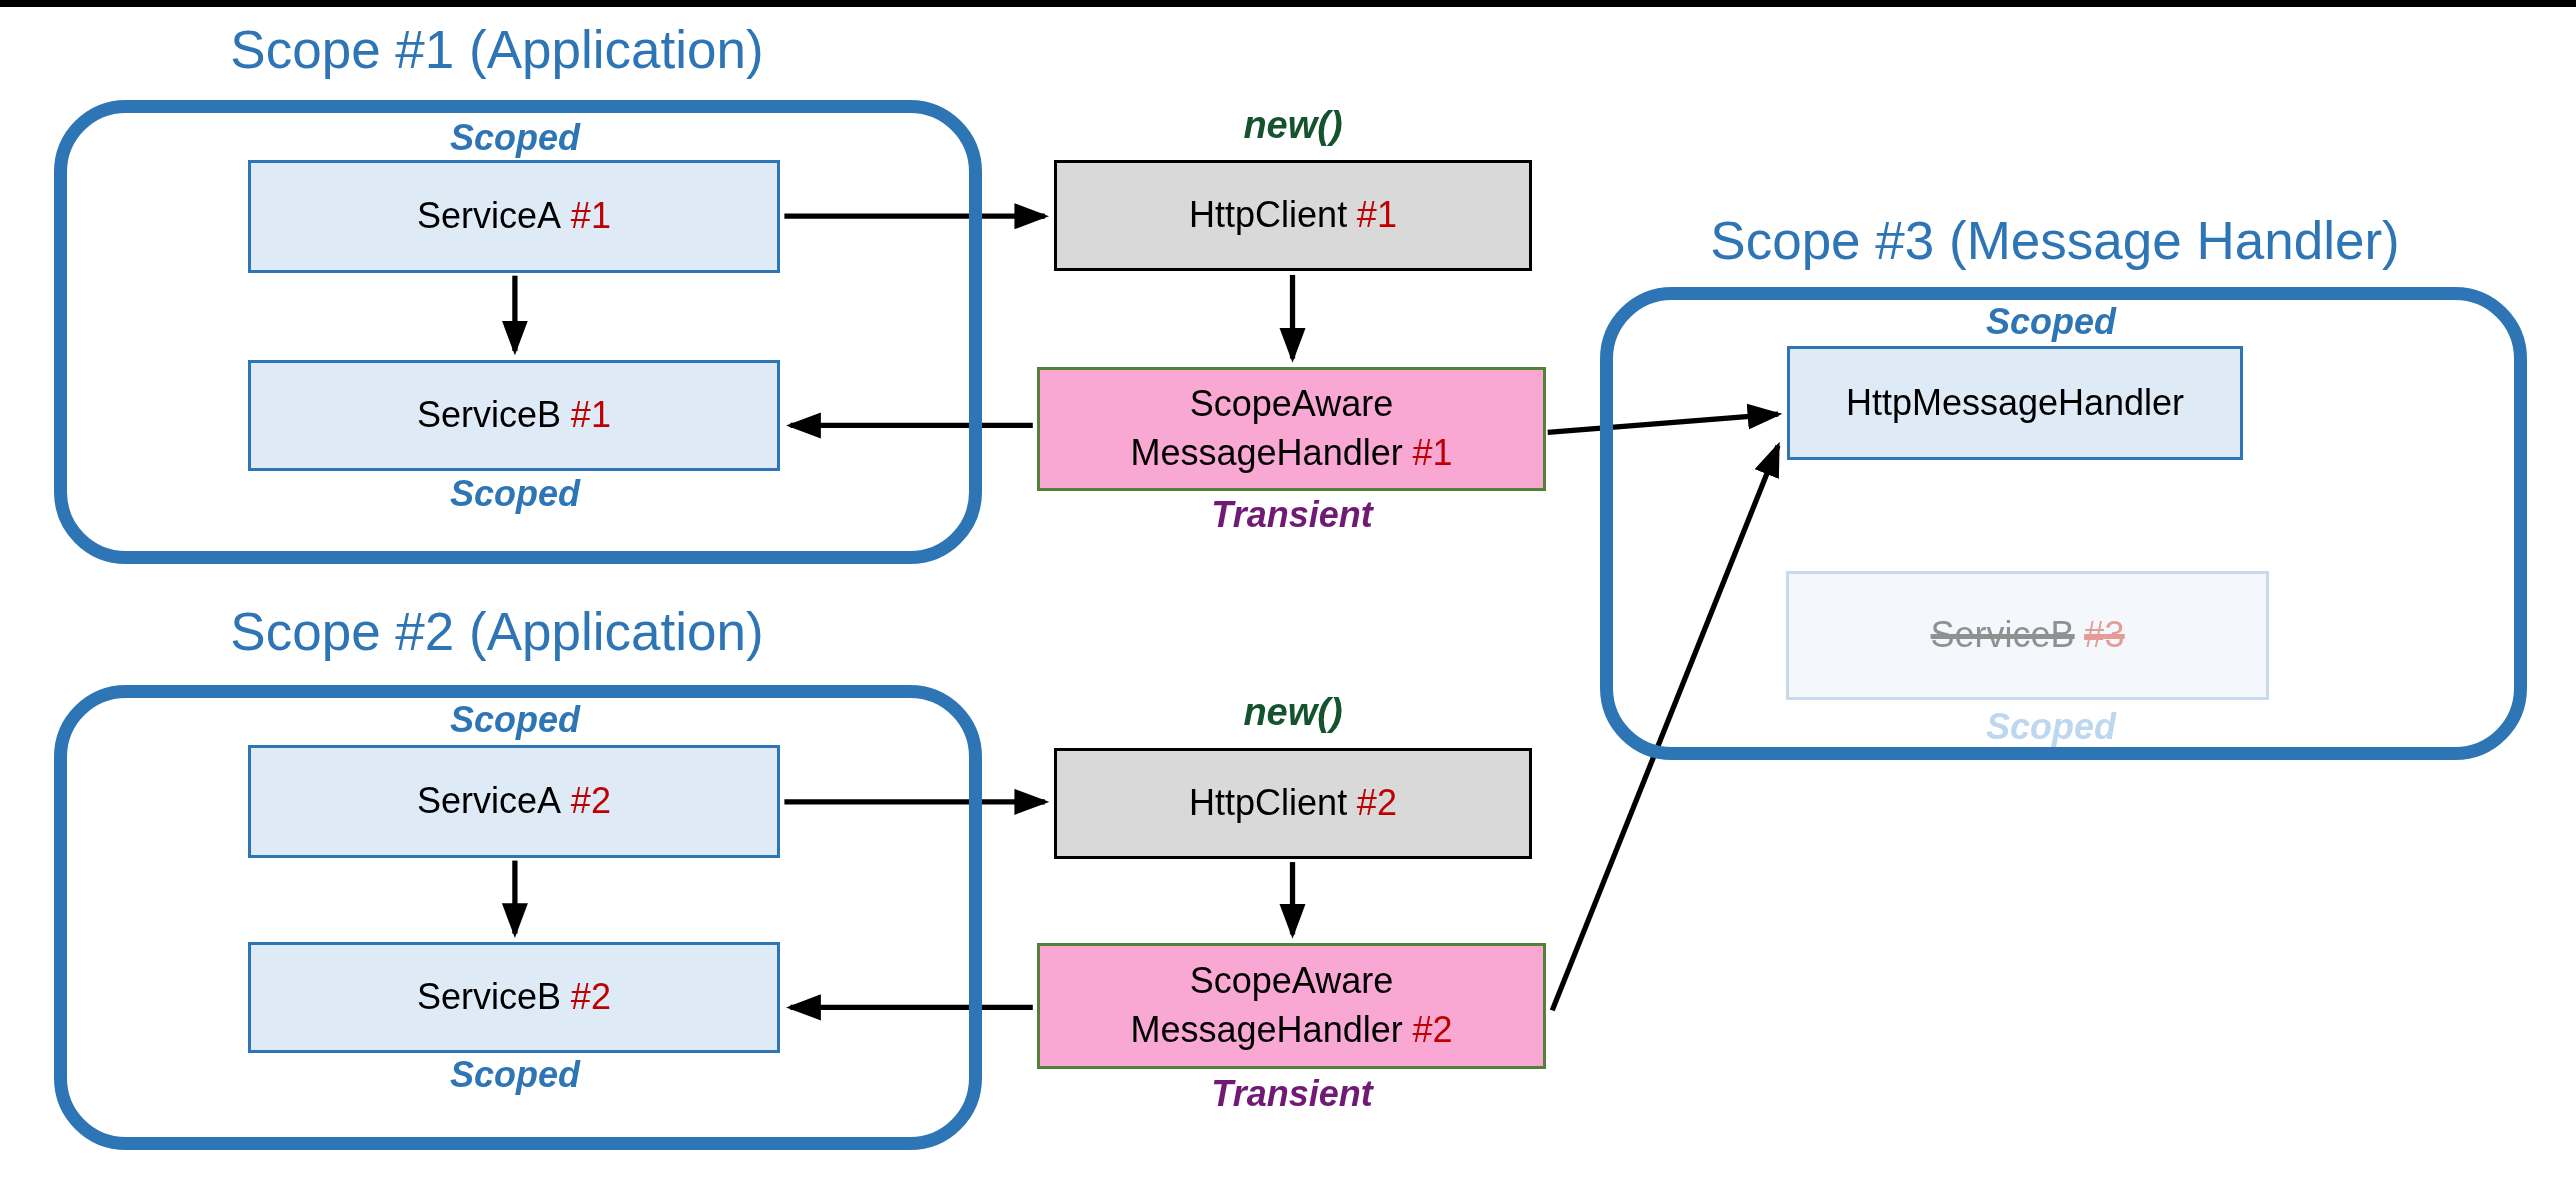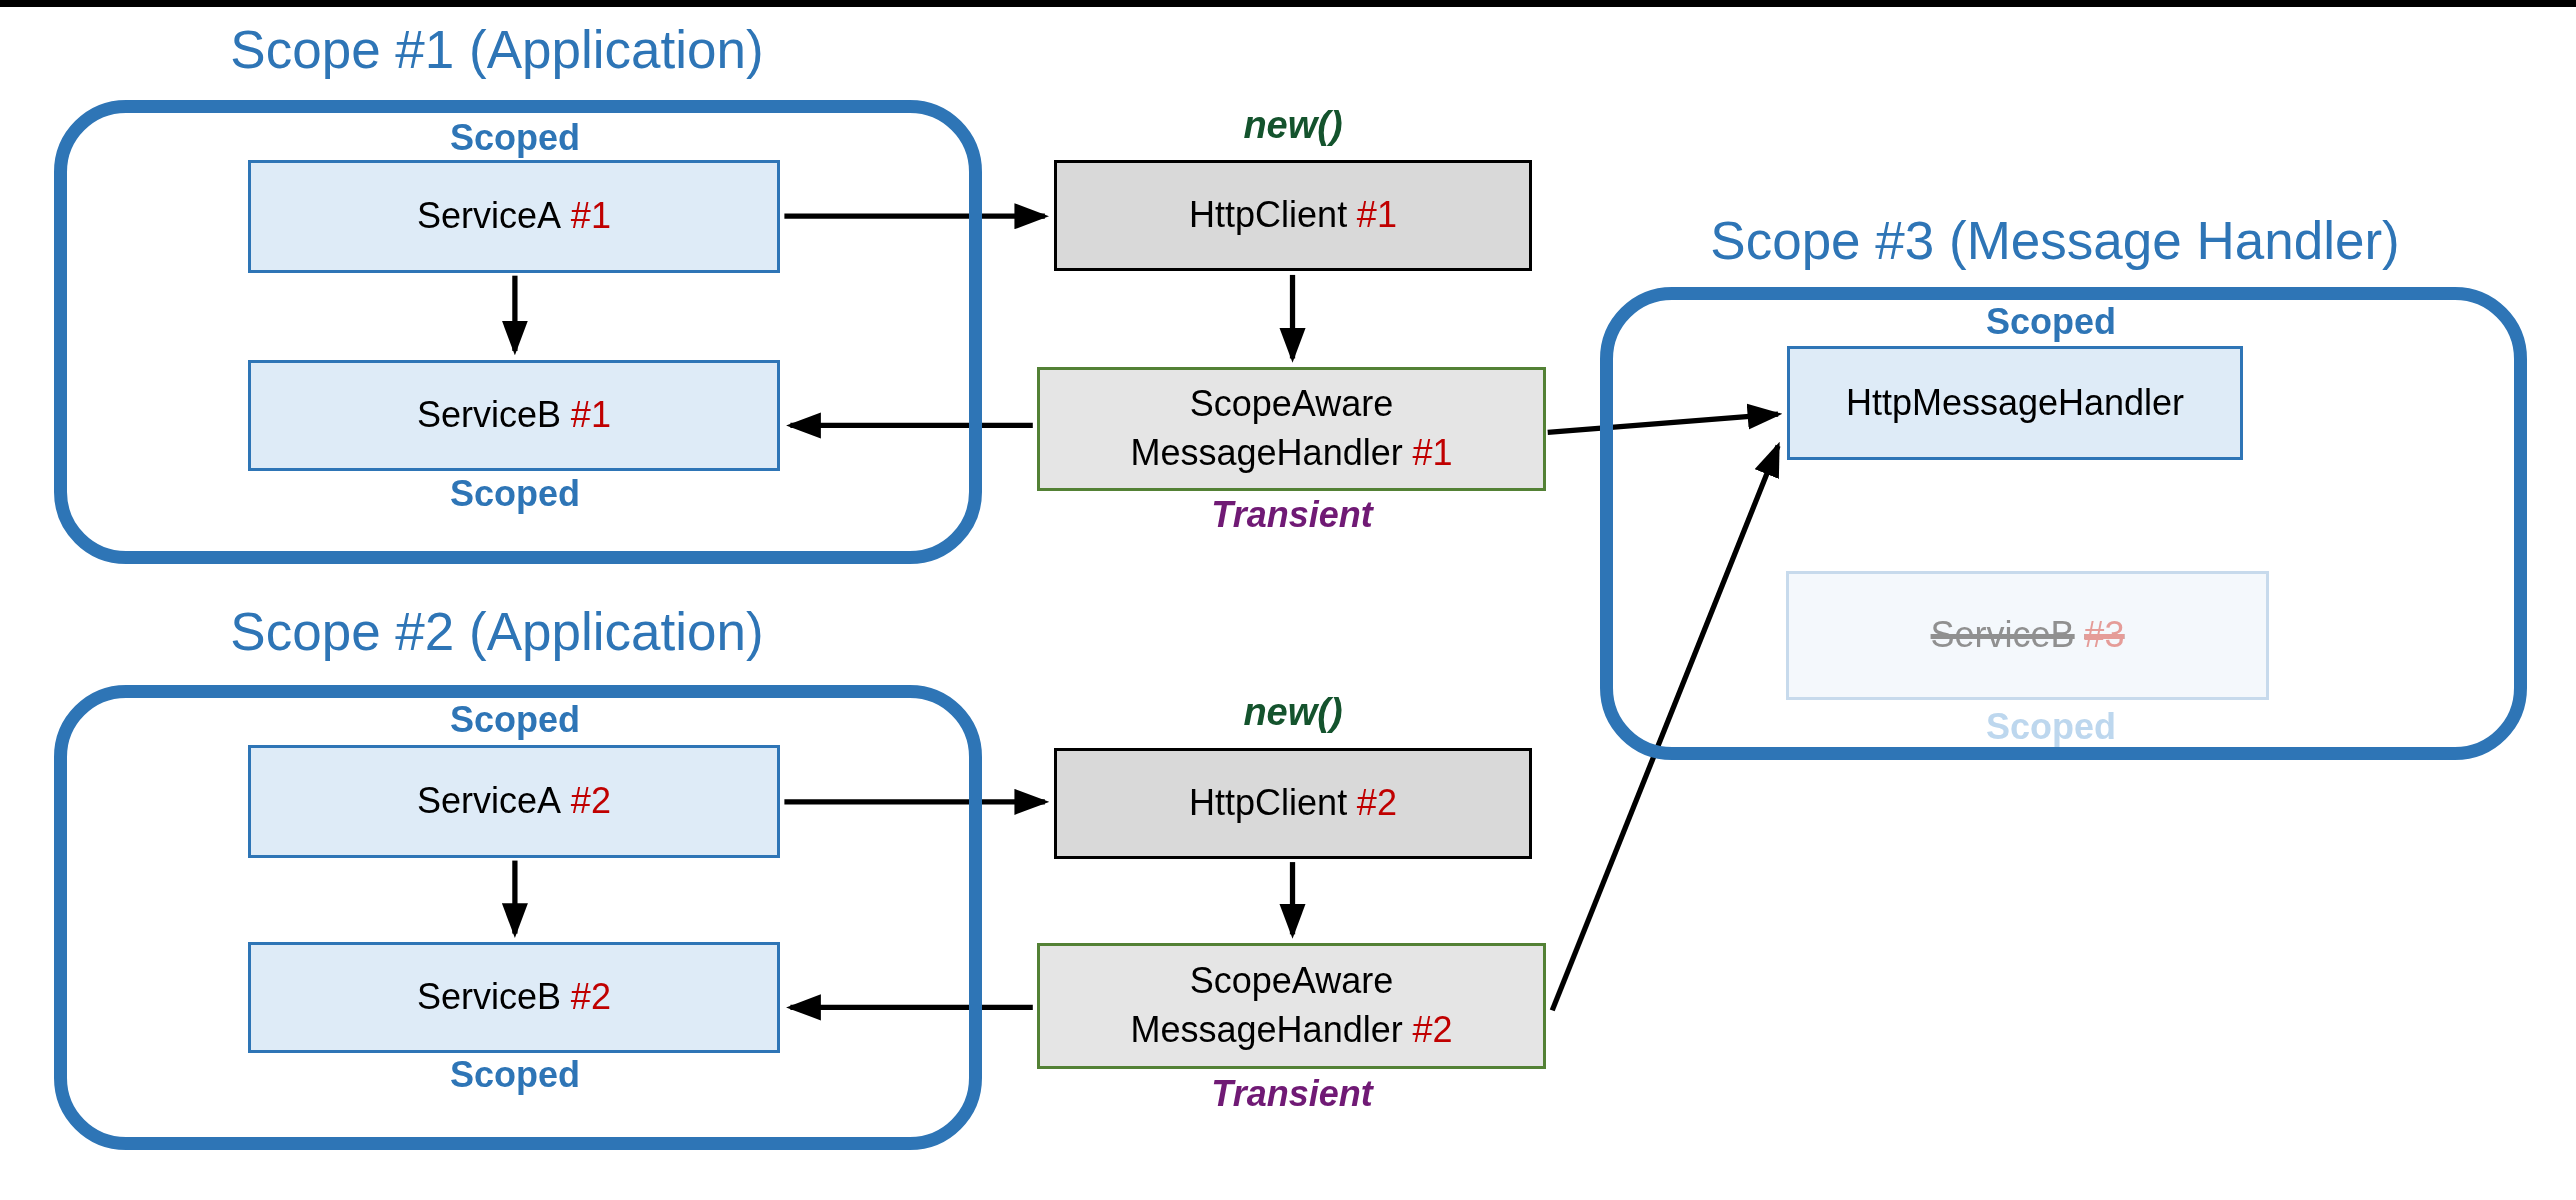--- a/index.html
+++ b/index.html
@@ -27,20 +27,21 @@
     color:#2E75B6;
     font-size:53px;
     line-height:1.1;
   }
   .scoped-label{
     position:absolute;
     transform:translateX(-50%);
     white-space:nowrap;
     color:#2E75B6;
     font-size:36px;
+    font-style:italic;
     font-weight:600;
   }
   .scoped-label.faded{color:#BDD7EE;}
   .annot{
     position:absolute;
     transform:translateX(-50%);
     white-space:nowrap;
     font-size:38px;
     font-style:italic;
     font-weight:600;
@@ -55,21 +56,21 @@
     align-items:center;
     justify-content:center;
     text-align:center;
     font-size:36px;
     color:#000;
     line-height:1.4;
   }
   .node .inst{color:#C00000;margin-left:0.27em;}
   .node.blue{background:#DEEBF7;border:3px solid #2E75B6;}
   .node.gray{background:#D9D9D9;border:3px solid #000000;}
-  .node.green{background:#e5e5e5;border:3.8px solid #538135;flex-direction:column;line-height:1.35;}
+  .node.green{background:#f9a8d4;border:3.8px solid #538135;flex-direction:column;line-height:1.35;}
   .node.green .row{display:block;}
   .node.bluestrong{background:#DEEBF7;border:3.8px solid #2E75B6;}
   .node.faded{
     background:#F4F8FC;
     border:3px solid #C7DAEC;
     color:#909090;
   }
   .strike{text-decoration:line-through;text-decoration-thickness:5.3px;}
   .node.faded .inst-faded{
     color:#E59C98;margin-left:0.27em;

